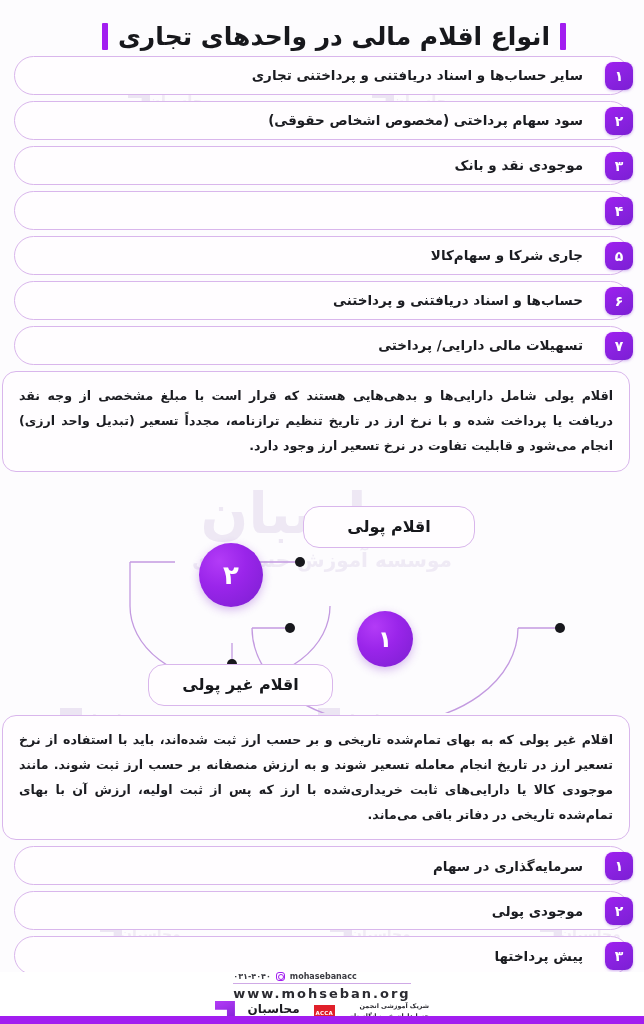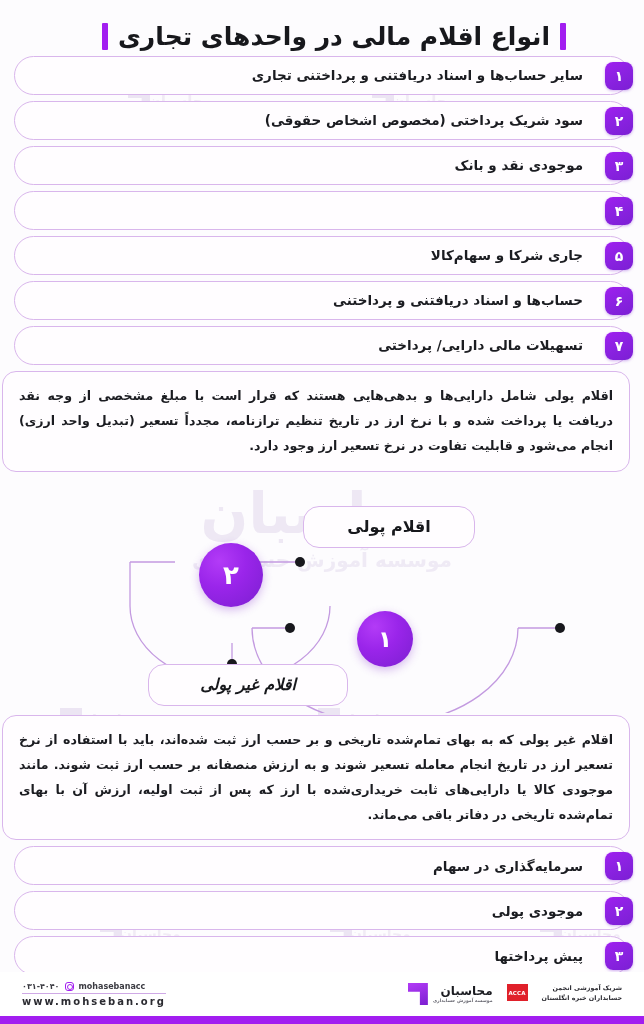--- a/index.html
+++ b/index.html
@@ -168,21 +168,21 @@
     display: flex;
     align-items: center;
     justify-content: center;
     padding: 0 26px;
     font-size: 16px;
     font-weight: 800;
     color: #17181c;
     white-space: nowrap;
   }
   #dlabel-pooli  { top: 8px;   left: 303px; width: 172px; margin-top: 20px; }
-  #dlabel-gheir  { top: 186px; left: 148px; width: 200px; font-style: italic; }
+  #dlabel-gheir  { top: 186px; left: 148px; width: 185px; }
 
   .dcircle {
     position: absolute;
     border-radius: 50%;
     display: flex;
     align-items: center;
     justify-content: center;
     color: #ffffff;
     font-weight: 700;
     box-shadow: 0 3px 10px rgba(120,30,200,.30);
@@ -209,29 +209,30 @@
     z-index: 4;
     background: #ffffff;
   }
   .footer-inner {
     display: flex;
     align-items: center;
     justify-content: space-between;
     height: 44px;
     padding: 0 22px;
     direction: ltr;
+    flex-direction: column;
   }
   .f-left { display: flex; flex-direction: column; gap: 2px; }
   .f-left .line1 {
     display: flex; align-items: center; gap: 5px;
     font-size: 8px; font-weight: 700; color: #3b3b42;
   }
   .f-left .sep { height: 1px; background: #cfa9e6; width: 100%; }
   .f-left .line2 {
-    font-size: 10px; font-weight: 700; color: #2b2b31; letter-spacing: 2px;
+    font-size: 13px; font-weight: 700; color: #2b2b31; letter-spacing: 2px;
   }
   .ig-icon {
     width: 9px; height: 9px;
     border: 1.3px solid #a21ef0;
     border-radius: 3px;
     position: relative;
     flex: none;
   }
   .ig-icon::after {
     content: "";
@@ -246,21 +247,21 @@
   .brand { display: flex; align-items: center; gap: 5px; }
   .brand-logo {
     width: 20px; height: 22px;
     background: linear-gradient(160deg, #b33bf7, #7b1fd0);
     clip-path: polygon(0 0, 100% 0, 100% 100%, 60% 100%, 60% 40%, 0 40%);
     flex: none;
   }
   .brand-txt .b1 { font-size: 12px; font-weight: 800; color: #1b1c21; line-height: 1.05; }
   .brand-txt .b2 { font-size: 4.6px; font-weight: 700; color: #6a6a73; letter-spacing: .2px; }
 
-  .acca { display: flex; align-items: flex-start; gap: 14px; }
+  .acca { display: flex; align-items: flex-end; gap: 14px; }
   .acca-logo {
     width: 21px; height: 17px;
     background: #e0202a;
     display: flex; align-items: center; justify-content: center;
     font-size: 5.5px; font-weight: 800; color: #fff; letter-spacing: .2px;
     flex: none;
   }
   .acca-txt { font-size: 6.4px; font-weight: 700; color: #2b2b31; line-height: 1.55; text-align: right; }
 
   .footer-bottom-bar {
@@ -310,21 +311,21 @@
     <span class="bar"></span>
   </div>
 
   <div class="list">
     <div class="row">
       <span class="badge">۱</span>
       <span class="label">سایر حساب‌ها و اسناد دریافتنی و پرداختنی تجاری</span>
     </div>
     <div class="row">
       <span class="badge">۲</span>
-      <span class="label">سود شریک پرداختی (مخصوص اشخاص حقوقی)</span>
+      <span class="label">سود سهام پرداختی (مخصوص اشخاص حقوقی)</span>
     </div>
     <div class="row">
       <span class="badge">۳</span>
       <span class="label">موجودی نقد و بانک</span>
     </div>
     <div class="row">
       <span class="badge">۴</span>
     </div>
     <div class="row">
       <span class="badge">۵</span>

